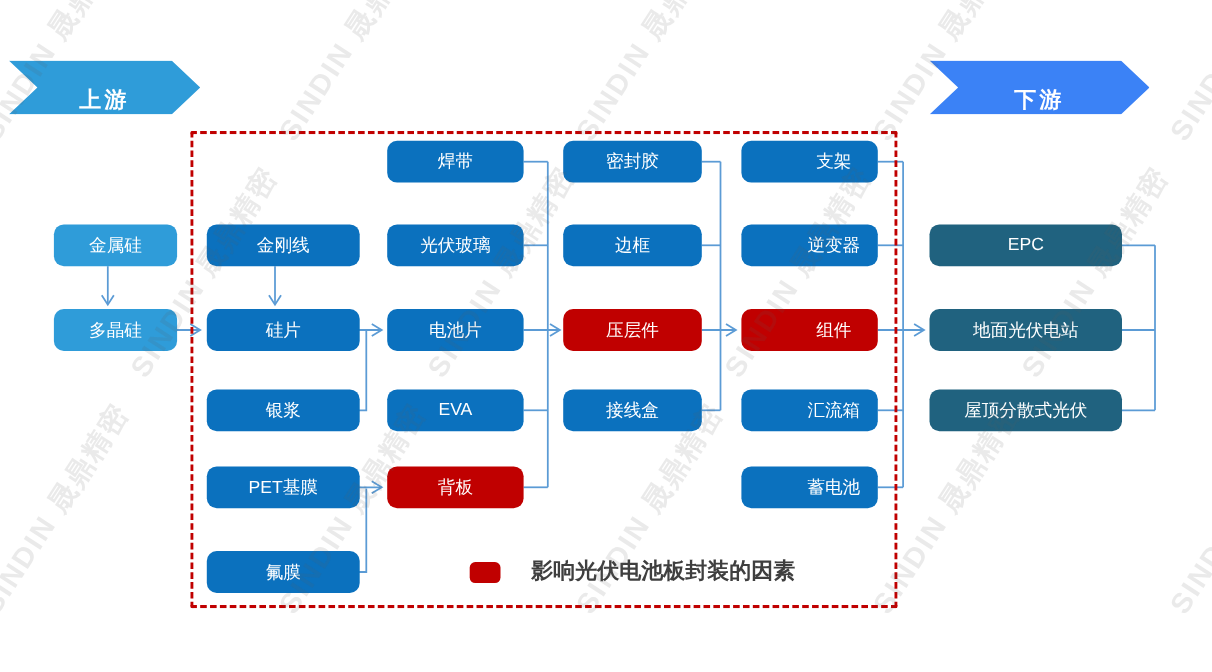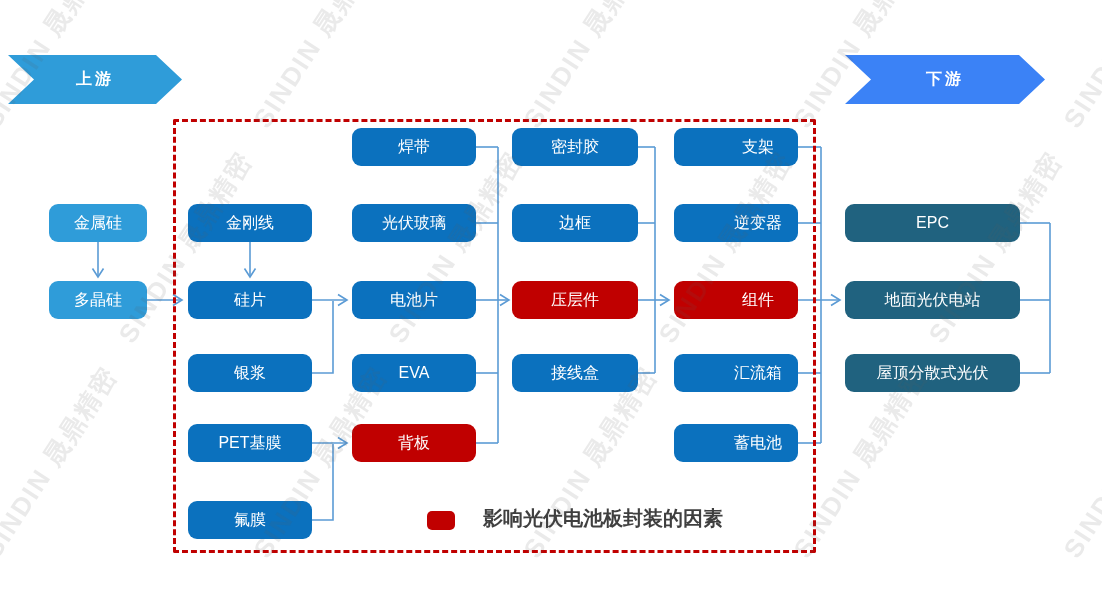--- a/index.html
+++ b/index.html
@@ -8,33 +8,33 @@
     font-family:"Liberation Sans","DejaVu Sans",sans-serif;
   }
   svg.connectors{position:absolute;left:0;top:0;z-index:1;}
   svg.connectors path{stroke:#5B9BD5;stroke-width:1.6;fill:none;}
   .dashed-frame{
     position:absolute;left:173px;top:119px;width:643px;height:434px;
     border:3px dashed #C00000;box-sizing:border-box;z-index:1;border-radius:2px;
   }
   .banner{
     position:absolute;top:55px;height:49px;z-index:2;
-    display:flex;align-items:center;justify-content:center;
-    color:#ffffff;font-weight:bold;font-size:16px;letter-spacing:3px;
+    display:flex;align-items:flex-end;justify-content:center;
+    color:#ffffff;font-weight:bold;font-size:20px;letter-spacing:3px;
     clip-path:polygon(0 0, calc(100% - 26px) 0, 100% 50%, calc(100% - 26px) 100%, 0 100%, 26px 50%);
   }
   .banner-up{left:8px;width:174px;background:#2F9CD9;}
   .banner-mid{left:163px;width:694px;background:#0070C0;}
   .banner-down{left:845px;width:200px;background:#3b82f6;}
   .node{
     position:absolute;height:38px;z-index:2;border-radius:9px;box-sizing:border-box;
     display:flex;align-items:center;justify-content:center;
     color:#ffffff;font-weight:normal;font-size:16px;white-space:nowrap;text-align:right;
   }
-  .c0{left:49px;width:98px;}  .c1{left:188px;width:124px;}
+  .c0{left:49px;width:112px;}  .c1{left:188px;width:139px;}
   .c2{left:352px;width:124px;}.c3{left:512px;width:126px;}
   .c4{left:674px;width:124px;padding-left:44px;}.c5{left:845px;width:175px;}
   .rA{top:128px;}.rB{top:204px;}.rC{top:281px;}.rD{top:354px;}.rE{top:424px;}.rF{top:501px;}
   .light{background:#2F9CD9;} .blue{background:#0B71BE;}
   .red{background:#C00000;}   .teal{background:#20627F;}
   .legend{position:absolute;left:427px;top:505px;z-index:2;display:flex;align-items:center;}
   .legend-swatch{width:28px;height:19px;border-radius:5px;background:#C00000;margin-top:4px;}
   .legend-label{margin-left:28px;font-size:20px;font-weight:bold;color:#3F3F3F;white-space:nowrap;}
   .watermark-layer{position:absolute;left:0;top:0;width:100%;height:100%;z-index:5;pointer-events:none;}
   .wm{

